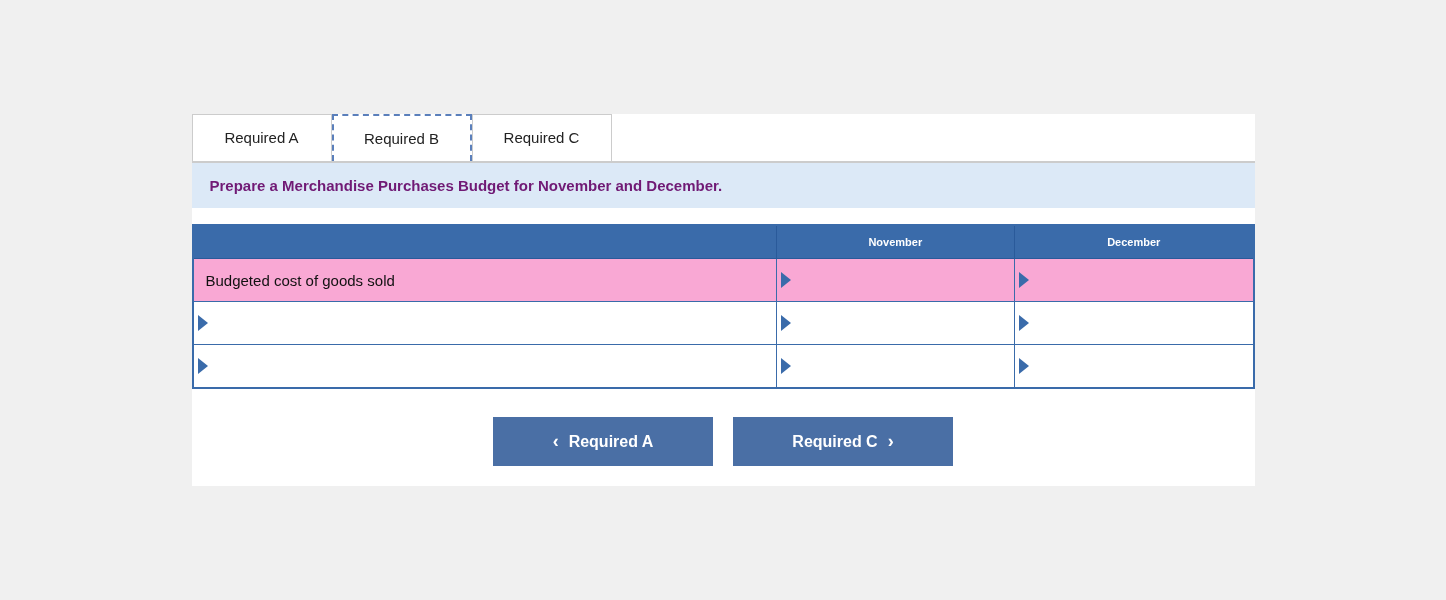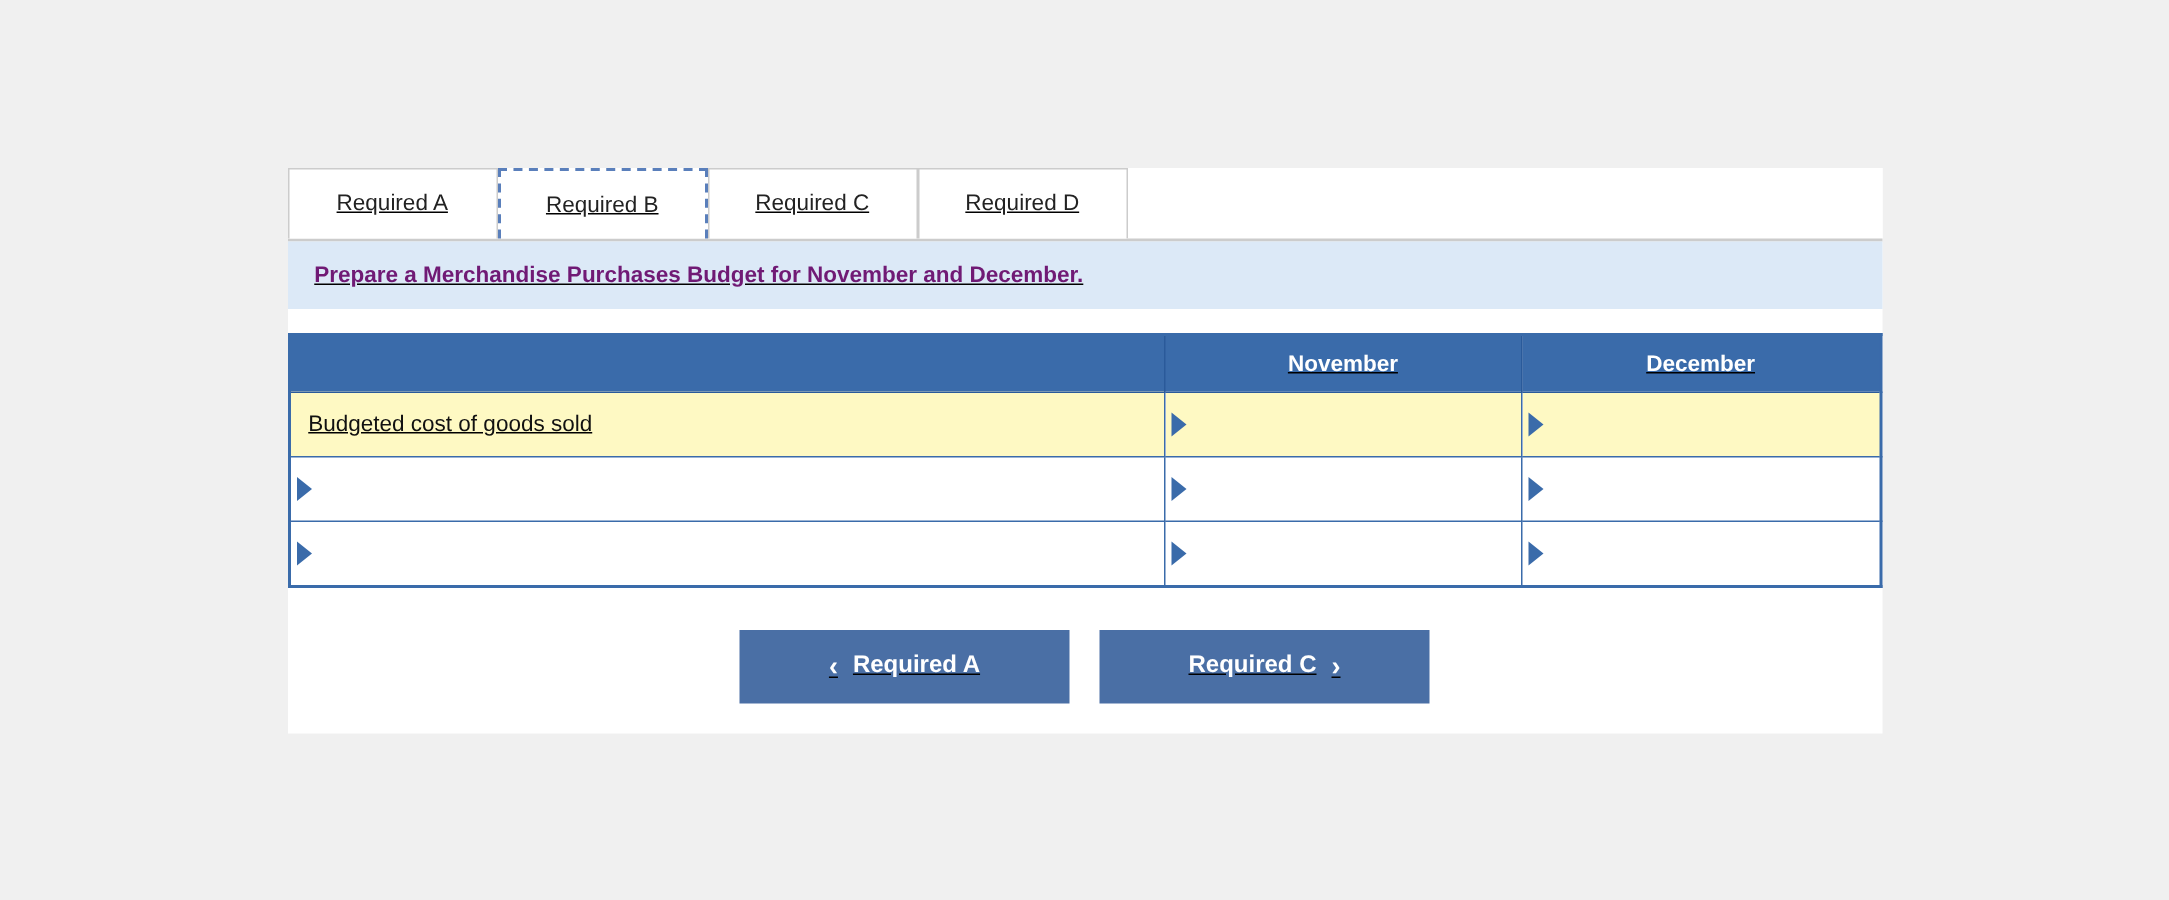--- a/index.html
+++ b/index.html
@@ -9,21 +9,20 @@
       background: #f0f0f0;
       display: flex;
       justify-content: center;
       align-items: center;
       min-height: 600px;
       width: 1446px;
     }
     .main-container {
       width: 1063px;
       background: #fff;
-      text-decoration: underline;
     }
     
     .tabs {
       display: flex;
       border-bottom: 2px solid #ccc;
       background: #fff;
     }
     .tab {
       padding: 14px 30px;
       border: 1px solid #ccc;
@@ -60,28 +59,28 @@
     }
     .budget-table thead tr {
       background: #3a6baa;
     }
     .budget-table thead th {
       color: #fff;
       font-weight: bold;
       padding: 10px 12px;
       text-align: center;
       border: 1px solid #2a5a9a;
-      font-size: 15px;
+      font-size: 11px;
     }
     .budget-table thead th:first-child {
       text-align: left;
       width: 55%;
     }
     .budget-table tbody tr {
-      background: #fef9c3;
+      background: #f9a8d4;
     }
     .budget-table tbody tr.input-row {
       background: #fff;
     }
     .budget-table tbody td {
       padding: 0;
       border: 1px solid #3a6baa;
       height: 42px;
       vertical-align: middle;
     }
@@ -148,21 +147,20 @@
   </style>
 </head>
 <body>
 
 <div class="main-container">
 
   <div class="tabs">
   <div class="tab">Required A</div>
       <div class="tab active">Required B</div>
       <div class="tab">Required C</div>
-      <div class="tab">Required D</div>
     </div>
 
   <div class="instruction-bar">
     <span>Prepare a Merchandise Purchases Budget for November and December.</span>
   </div>
 
   <div class="table-container">
     <table class="budget-table">
       <thead>
         <tr>

